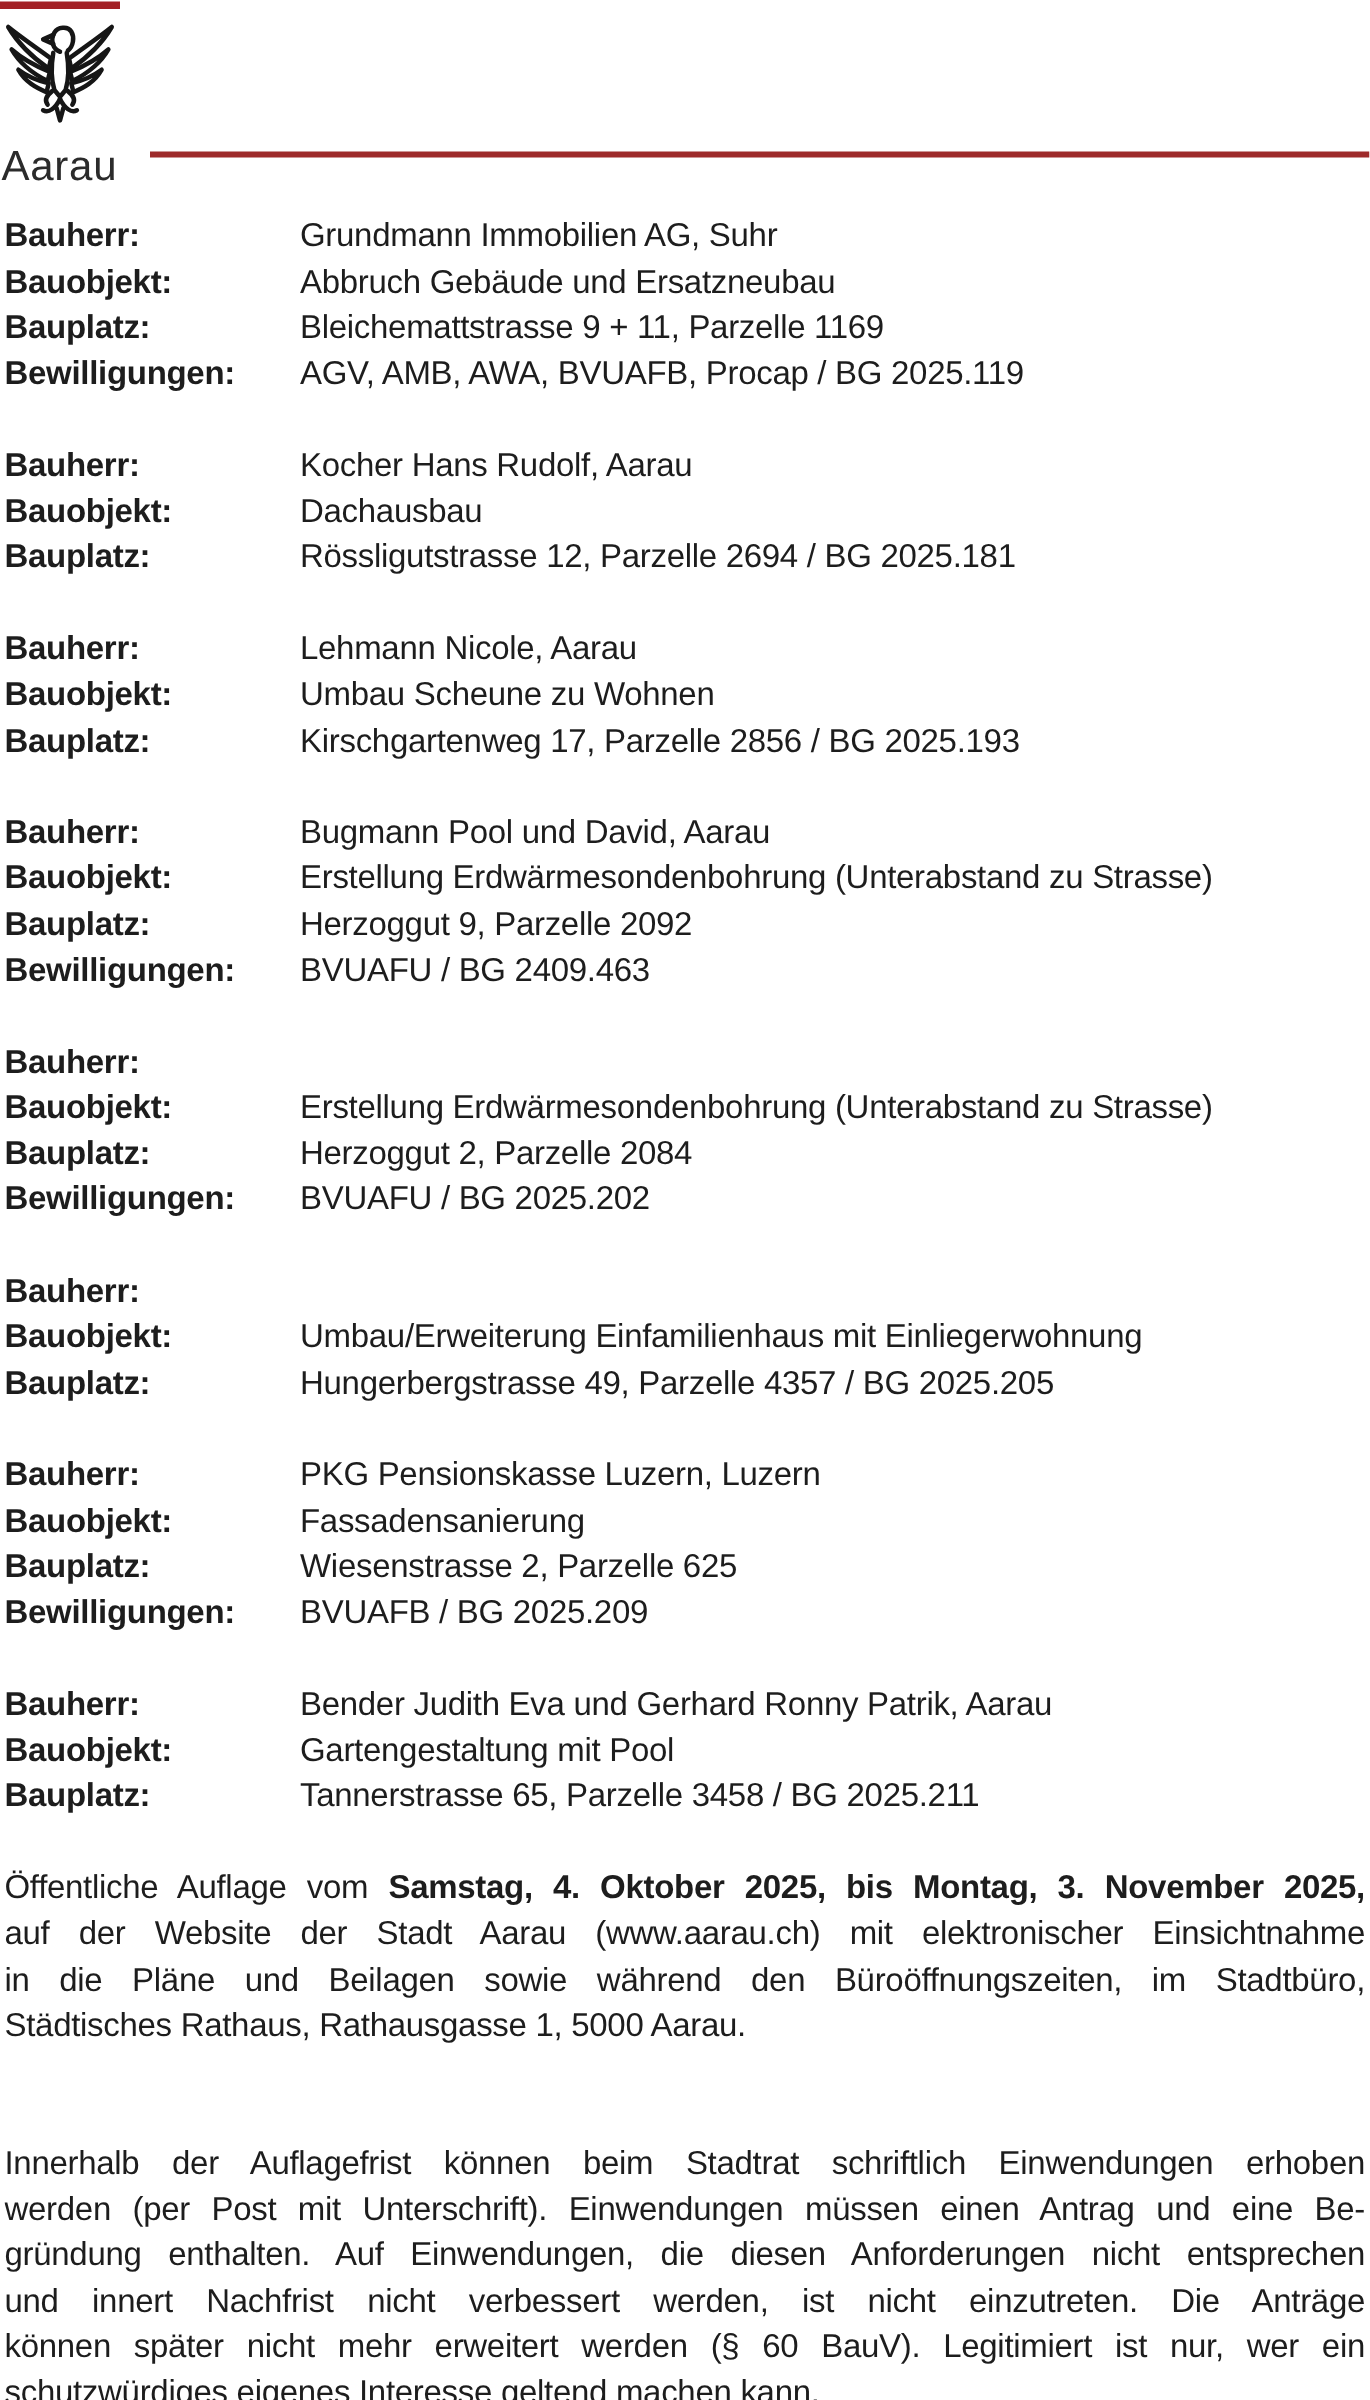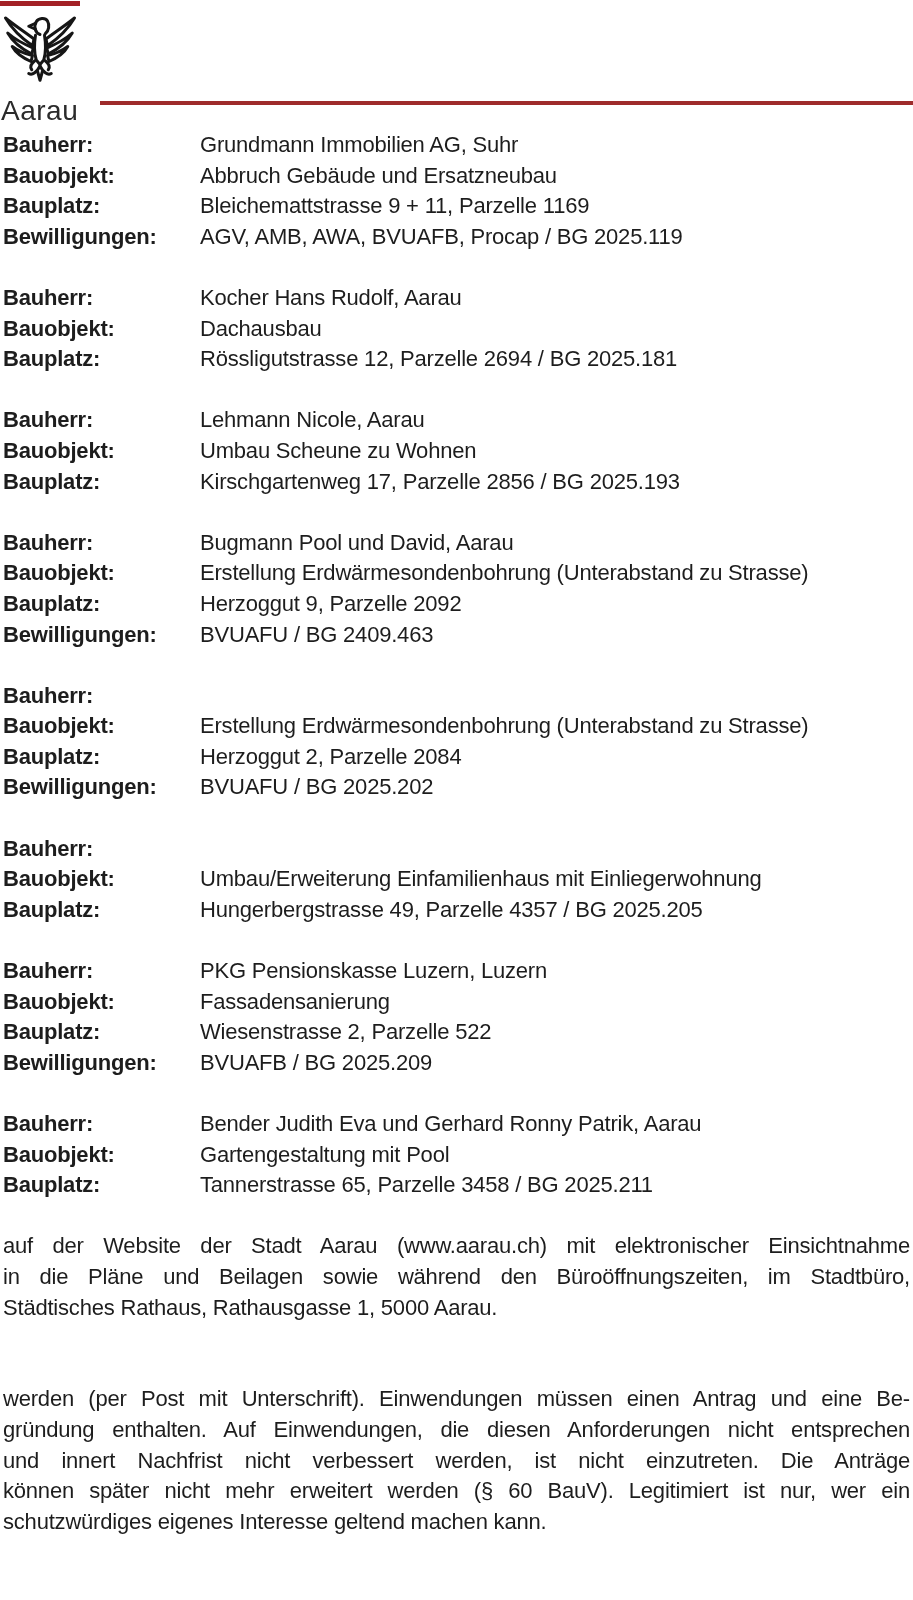--- a/index.html
+++ b/index.html
@@ -21,21 +21,21 @@
   .header{position:relative;height:130px;}
   .logo-red-bar{position:absolute;left:0;top:1px;width:80px;height:5px;background:var(--accent);}
   .eagle{position:absolute;left:1px;top:12px;width:78px;height:72px;}
   .wordmark{
     position:absolute;left:1px;top:96px;
     font-size:28px;line-height:30px;font-weight:400;color:var(--wordmark);letter-spacing:.5px;
   }
   .header-rule{position:absolute;left:100px;right:0;top:101px;height:4px;background:var(--rule);}
   
   .content{padding:0 3px 0 3px;}
-  .record{margin-bottom:30.6px;}
+  .record{margin-bottom:30.6px;margin-top:12px;}
   .field-row{display:flex;line-height:30.6px;font-size:22px;letter-spacing:-0.2px;white-space:nowrap;}
   .field-label{flex:0 0 197px;font-weight:700;}
   .field-value{flex:1 1 auto;}
   
   .para{font-size:22px;letter-spacing:-0.2px;}
   .para + .para{margin-top:61.2px;}
   .para-line{
     line-height:30.6px;white-space:nowrap;overflow:hidden;
     text-align:justify;text-align-last:justify;
   }
@@ -177,21 +177,21 @@
         <div class="field-row">
           <span class="field-label">Bauherr:</span>
           <span class="field-value">PKG Pensionskasse Luzern, Luzern</span>
         </div>
         <div class="field-row">
           <span class="field-label">Bauobjekt:</span>
           <span class="field-value">Fassadensanierung</span>
         </div>
         <div class="field-row">
           <span class="field-label">Bauplatz:</span>
-          <span class="field-value">Wiesenstrasse 2, Parzelle 522</span>
+          <span class="field-value">Wiesenstrasse 2, Parzelle 625</span>
         </div>
         <div class="field-row">
           <span class="field-label">Bewilligungen:</span>
           <span class="field-value">BVUAFB / BG 2025.209</span>
         </div>
       </div>
       <div class="record">
         <div class="field-row">
           <span class="field-label">Bauherr:</span>
           <span class="field-value">Bender Judith Eva und Gerhard Ronny Patrik, Aarau</span>
@@ -201,25 +201,27 @@
           <span class="field-value">Gartengestaltung mit Pool</span>
         </div>
         <div class="field-row">
           <span class="field-label">Bauplatz:</span>
           <span class="field-value">Tannerstrasse 65, Parzelle 3458 / BG 2025.211</span>
         </div>
       </div>
     </div>
   <div id="paragraphs">
       <div class="para">
+        <div class="para-line"><span>Öffentliche Auflage vom </span><span class="b">Samstag, 4. Oktober 2025, bis Montag, 3. November 2025,</span></div>
         <div class="para-line"><span>auf der Website der Stadt Aarau (www.aarau.ch) mit elektronischer Einsichtnahme</span></div>
         <div class="para-line"><span>in die Pläne und Beilagen sowie während den Büroöffnungszeiten, im Stadtbüro,</span></div>
         <div class="para-line last"><span>Städtisches Rathaus, Rathausgasse 1, 5000 Aarau.</span></div>
       </div>
       <div class="para">
+        <div class="para-line"><span>Innerhalb der Auflagefrist können beim Stadtrat schriftlich Einwendungen erhoben</span></div>
         <div class="para-line"><span>werden (per Post mit Unterschrift). Einwendungen müssen einen Antrag und eine Be-</span></div>
         <div class="para-line"><span>gründung enthalten. Auf Einwendungen, die diesen Anforderungen nicht entsprechen</span></div>
         <div class="para-line"><span>und innert Nachfrist nicht verbessert werden, ist nicht einzutreten. Die Anträge</span></div>
         <div class="para-line"><span>können später nicht mehr erweitert werden (§ 60 BauV). Legitimiert ist nur, wer ein</span></div>
         <div class="para-line last"><span>schutzwürdiges eigenes Interesse geltend machen kann.</span></div>
       </div>
     </div>
 </div>
 
 </body></html>

